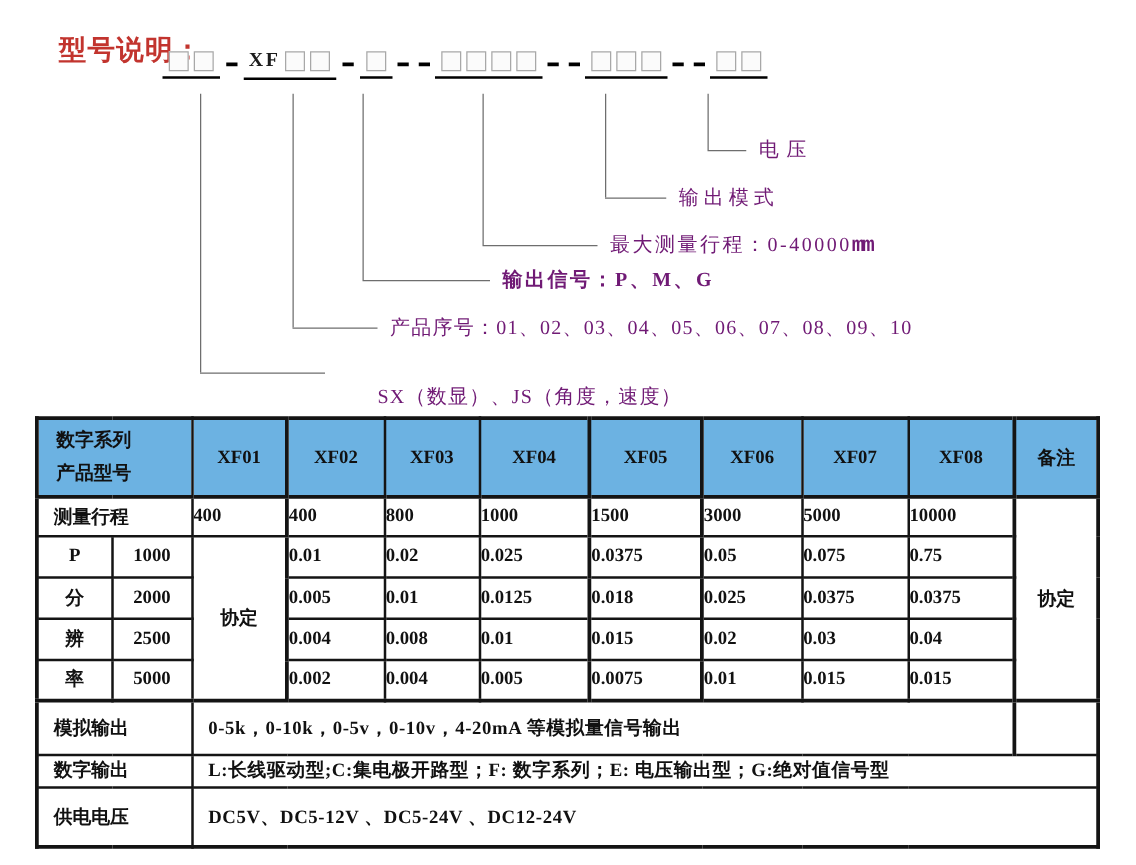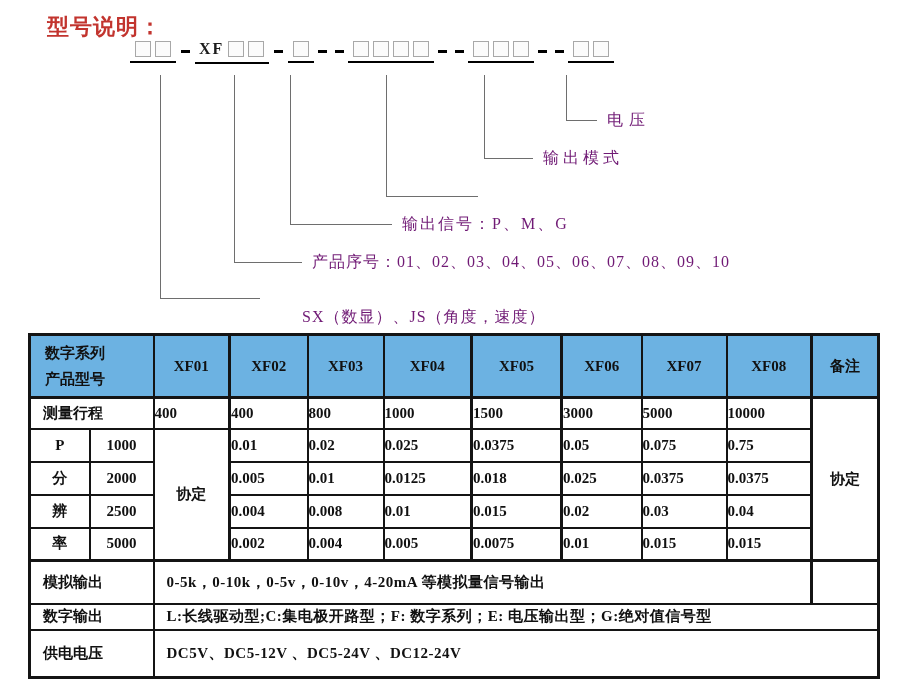--- a/index.html
+++ b/index.html
@@ -1,20 +1,20 @@
 <!DOCTYPE html>
 <html style="--title-red: #c2342e; --header-bg: #6cb2e2; --border: #141414;"><head>
 <meta charset="utf-8">
 <style>
   html,body{margin:0;padding:0;background:#fff;}
   .page{position:relative;width:909px;height:692px;background:#ffffff;overflow:hidden;
         font-family:"Liberation Serif","DejaVu Serif",serif;color:#1c1c1c;}
 
   
-  .title{position:absolute;left:47px;top:12px;font-size:22px;font-weight:bold;
+  .title{position:absolute;left:47px;top:25px;font-size:22px;font-weight:bold;
          color:var(--title-red,#c2342e);font-family:"Liberation Sans","DejaVu Sans",sans-serif;
          letter-spacing:1px;text-align:center;}
 
   
   .pattern{position:absolute;left:130px;top:38px;display:flex;align-items:center;height:26px;}
   .grp{display:inline-flex;align-items:center;border-bottom:2px solid #000;
        padding:2px 3px 4px 3px;}
   .box{width:14px;height:14px;border:1px solid #a8a8a8;background:#fbfbfb;margin:0 2px;}
   .xf{font-weight:bold;font-size:16px;letter-spacing:2px;margin:0 2px 0 1px;}
   .dash{width:9px;height:3px;background:#000;margin:0 5px;}
@@ -27,21 +27,21 @@
   .v2{left:234px;top:75px;height:187px;} .h2{left:234px;top:262px;width:68px;}
   .v3{left:290px;top:75px;height:149px;} .h3{left:290px;top:224px;width:102px;}
   .v4{left:386px;top:75px;height:121px;} .h4{left:386px;top:196px;width:92px;}
   .v5{left:484px;top:75px;height:83px;}  .h5{left:484px;top:158px;width:49px;}
   .v6{left:566px;top:75px;height:45px;}  .h6{left:566px;top:120px;width:31px;}
 
   .dlabel{position:absolute;font-size:16px;letter-spacing:2px;color:#701a75;white-space:nowrap;}
   .lab-voltage{left:607px;top:110px;letter-spacing:6px;}
   .lab-mode{left:543px;top:148px;letter-spacing:4px;}
   .lab-travel{left:488px;top:186px;letter-spacing:2px;}
-  .lab-signal{left:402px;top:214px;letter-spacing:2px;}
+  .lab-signal{left:402px;top:214px;letter-spacing:2px;font-weight:bold;}
   .lab-serial{left:312px;top:252px;letter-spacing:1px;}
   .lab-type1{left:270px;top:288px;letter-spacing:1px;}
   .lab-type2{left:302px;top:307px;letter-spacing:1px;}
   .unit{font-family:"Liberation Mono","DejaVu Sans Mono",monospace;font-weight:bold;font-size:17px;letter-spacing:-2px;}
 
   
   table.spec{position:absolute;left:28px;top:333px;width:849px;border-collapse:collapse;
              table-layout:fixed;font-weight:bold;font-size:15px;color:#111;}
   table.spec{border:3px solid #141414;}
   .spec td,.spec th{border:2px solid #141414;overflow:hidden;white-space:nowrap;}
@@ -111,20 +111,21 @@
   <div class="hl h3"></div>
   <div class="vl v4"></div>
   <div class="hl h4"></div>
   <div class="vl v5"></div>
   <div class="hl h5"></div>
   <div class="vl v6"></div>
   <div class="hl h6"></div>
 
   <div class="dlabel lab-voltage">电压</div>
   <div class="dlabel lab-mode">输出模式</div>
+  <div class="dlabel lab-travel"><span>最大测量行程：0-40000</span><span class="unit">mm</span></div>
   <div class="dlabel lab-signal">输出信号：P、M、G</div>
   <div class="dlabel lab-serial">产品序号：01、02、03、04、05、06、07、08、09、10</div>
   <div class="dlabel lab-type2">SX（数显）、JS（角度，速度）</div>
 
   <table class="spec">
     <colgroup>
       <col style="width:60px">
         <col style="width:64px">
         <col style="width:76px">
       <col style="width:78px">

